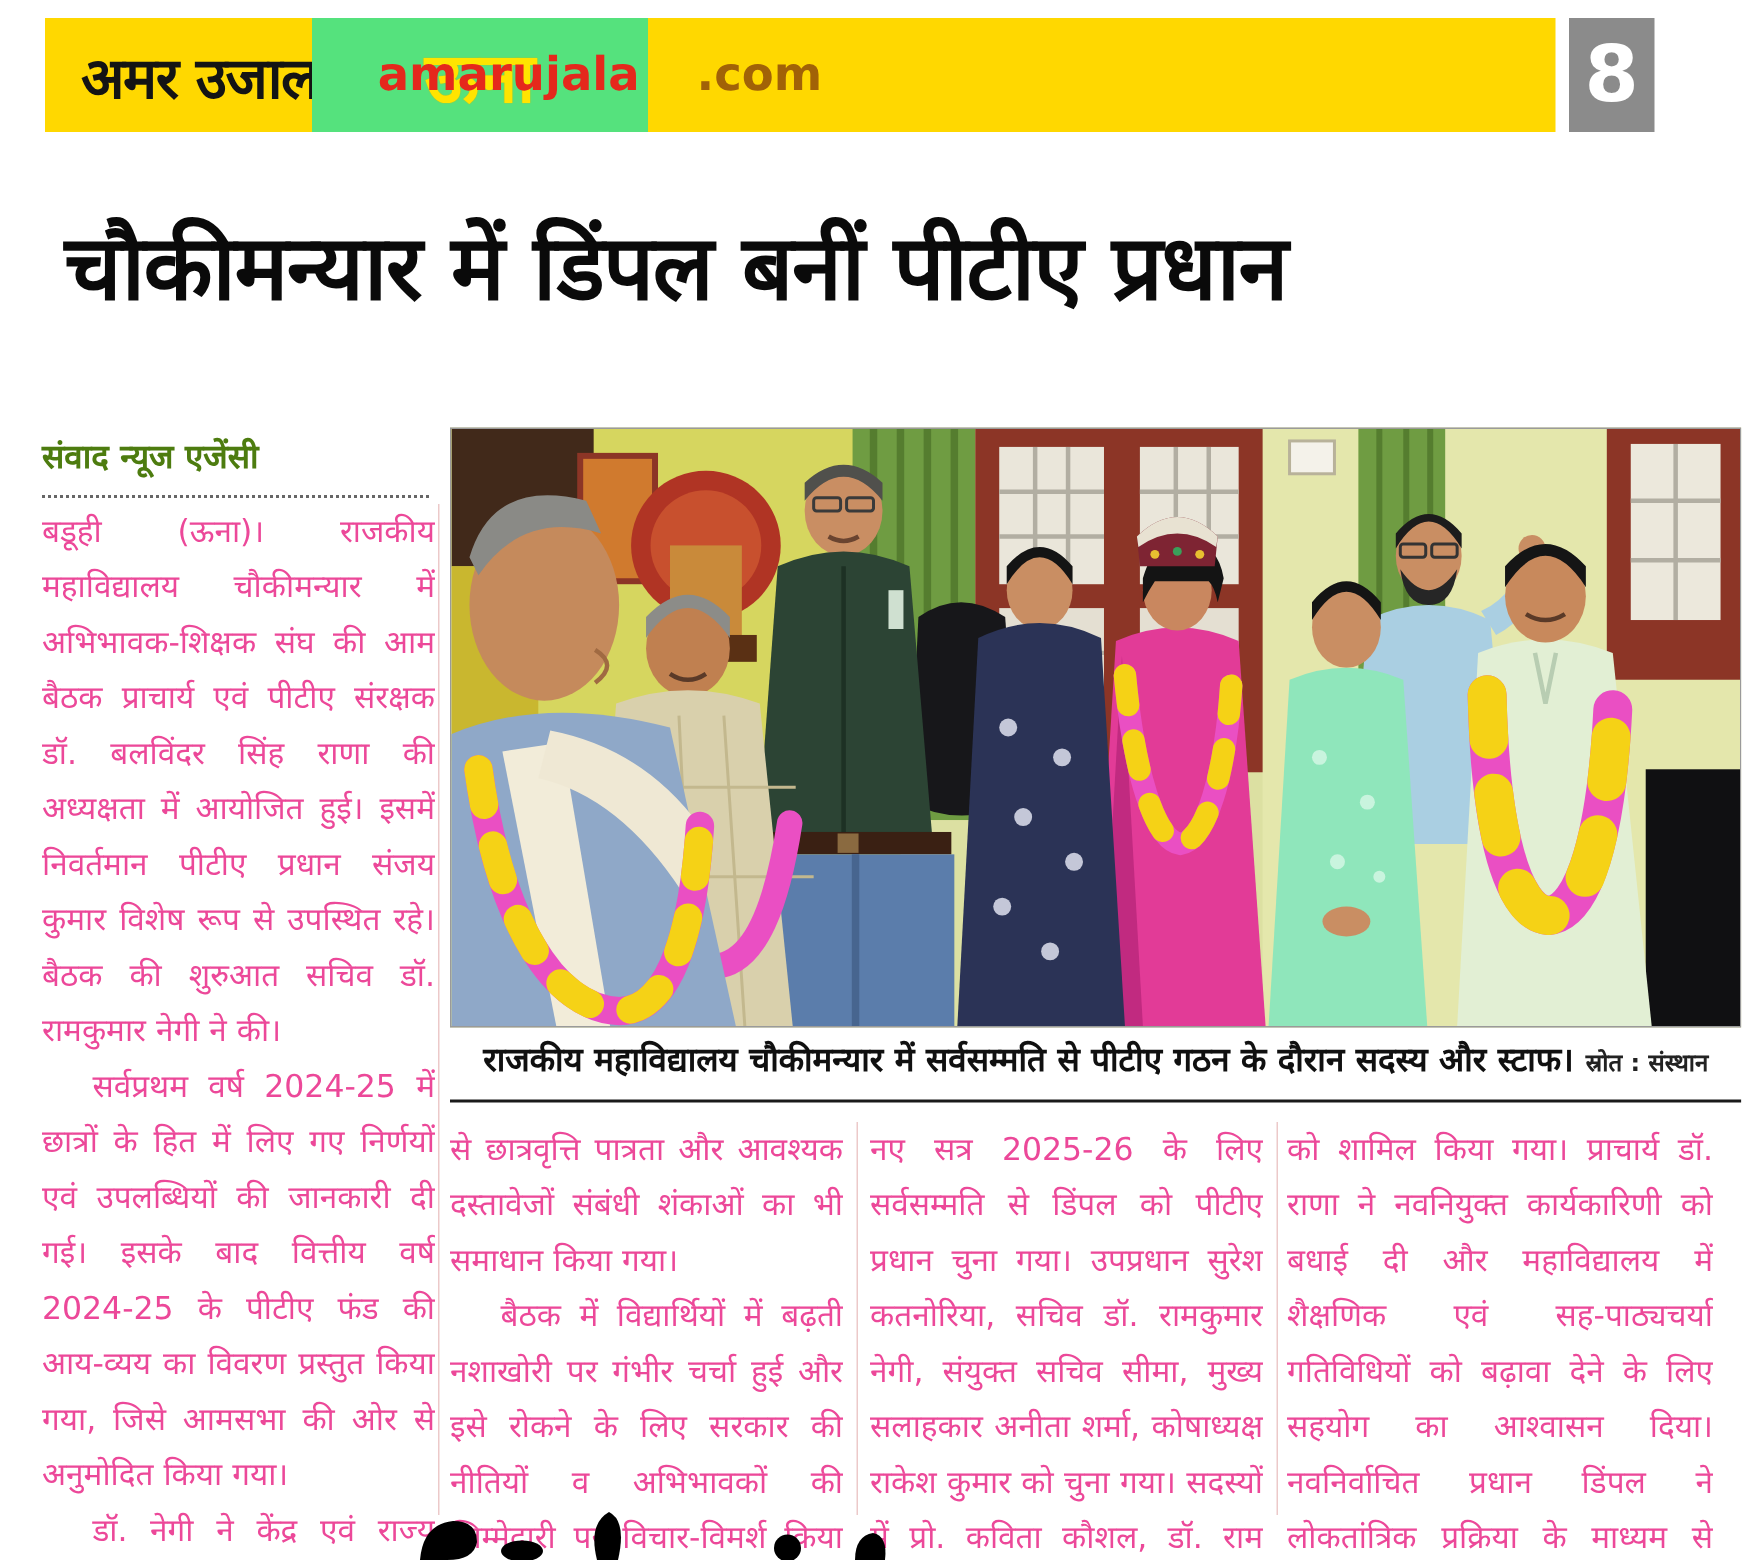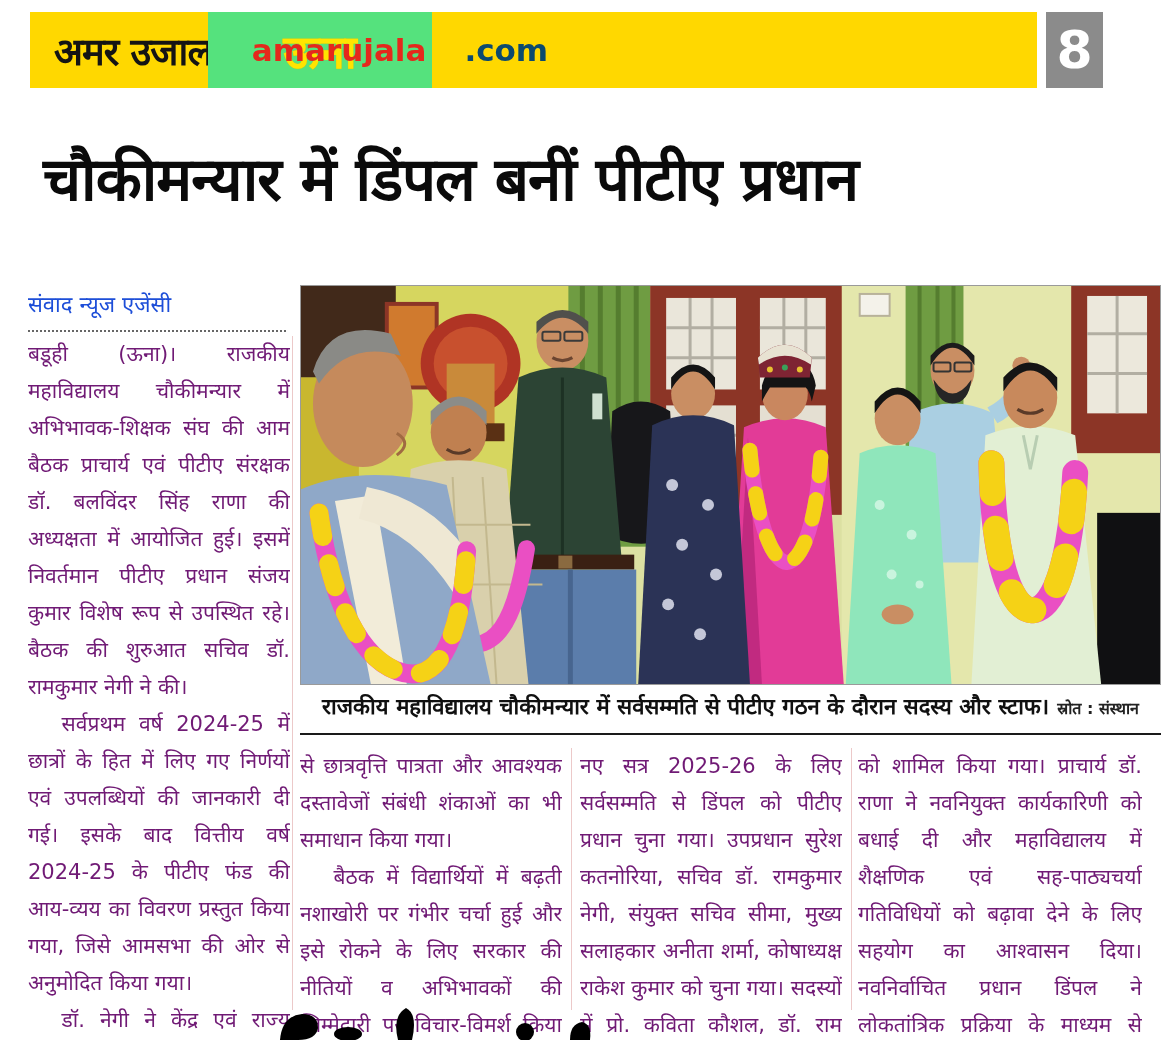--- a/index.html
+++ b/index.html
@@ -10,35 +10,35 @@
   
   .masthead{position:absolute;left:30px;top:12px;width:1007px;height:76px;background:#ffd800;}
   .brand{position:absolute;left:24px;top:0;width:160px;height:76px;display:flex;align-items:center;
          font-size:38px;font-weight:900;color:#141414;letter-spacing:-1px;white-space:nowrap;}
   .edition{position:absolute;left:178px;top:0;width:224px;height:76px;background:#55e27d;
          display:flex;align-items:center;justify-content:center;
          font-size:46px;font-weight:900;color:#ffe400;text-shadow:0 0 1px #d8b800;}
   .website{position:absolute;left:0;top:0;width:740px;height:76px;display:flex;align-items:center;justify-content:center;
          font-size:31px;font-weight:800;white-space:nowrap;gap:38px;}
   .site-red{color:#e5281c;}
-  .site-dark{color:#0c4a6e;}
+  .site-dark{color:#a16207;}
   .dateline{position:absolute;right:22px;top:0;height:76px;display:flex;align-items:center;gap:12px;
          font-size:26px;font-weight:800;color:#141414;white-space:nowrap;}
   .dl-div{width:2px;height:42px;background:#4a4a4a;}
   .page-num{position:absolute;left:1046px;top:12px;width:57px;height:76px;background:#8b8b8b;
          display:flex;align-items:center;justify-content:center;color:#ffffff;font-size:52px;font-weight:800;}
   
   .headline{position:absolute;left:28px;top:118px;width:1110px;margin:15px;
          font-size:60px;line-height:92px;font-weight:900;color:#0a0a0a;letter-spacing:-1px;white-space:nowrap;}
   .subheadline{position:absolute;left:28px;top:222px;width:1110px;margin:0;
          font-size:32px;line-height:50px;font-weight:800;color:#0d0d0d;white-space:nowrap;}
   
-  .byline{position:absolute;left:28px;top:288px;width:258px;font-size:22px;font-weight:400;color:#1d4ed8;
+  .byline{position:absolute;left:28px;top:288px;width:258px;font-size:22px;font-weight:700;color:#4d7c0f;
          padding-bottom:12px;border-bottom:2px dotted #666;}
-  .col{position:absolute;width:262px;font-size:21px;line-height:37px;text-align:justify;color:#701a75;}
+  .col{position:absolute;width:262px;font-size:21px;line-height:37px;text-align:justify;color:#ec4899;}
   .col p{margin:0;}
   .col p.ind{text-indent:1.6em;}
   .col1{left:28px;top:336px;height:704px;overflow:hidden;}
   .col2{left:300px;top:748px;height:292px;overflow:hidden;}
   .col3{left:580px;top:748px;height:292px;overflow:hidden;}
   .col4{left:858px;top:748px;width:284px;height:292px;overflow:hidden;}
   .vrule{position:absolute;width:1px;background:#ecc9c9;}
   .vr1{left:292px;top:336px;height:674px;}
   .vr2{left:571px;top:748px;height:262px;}
   .vr3{left:851px;top:748px;height:262px;}

